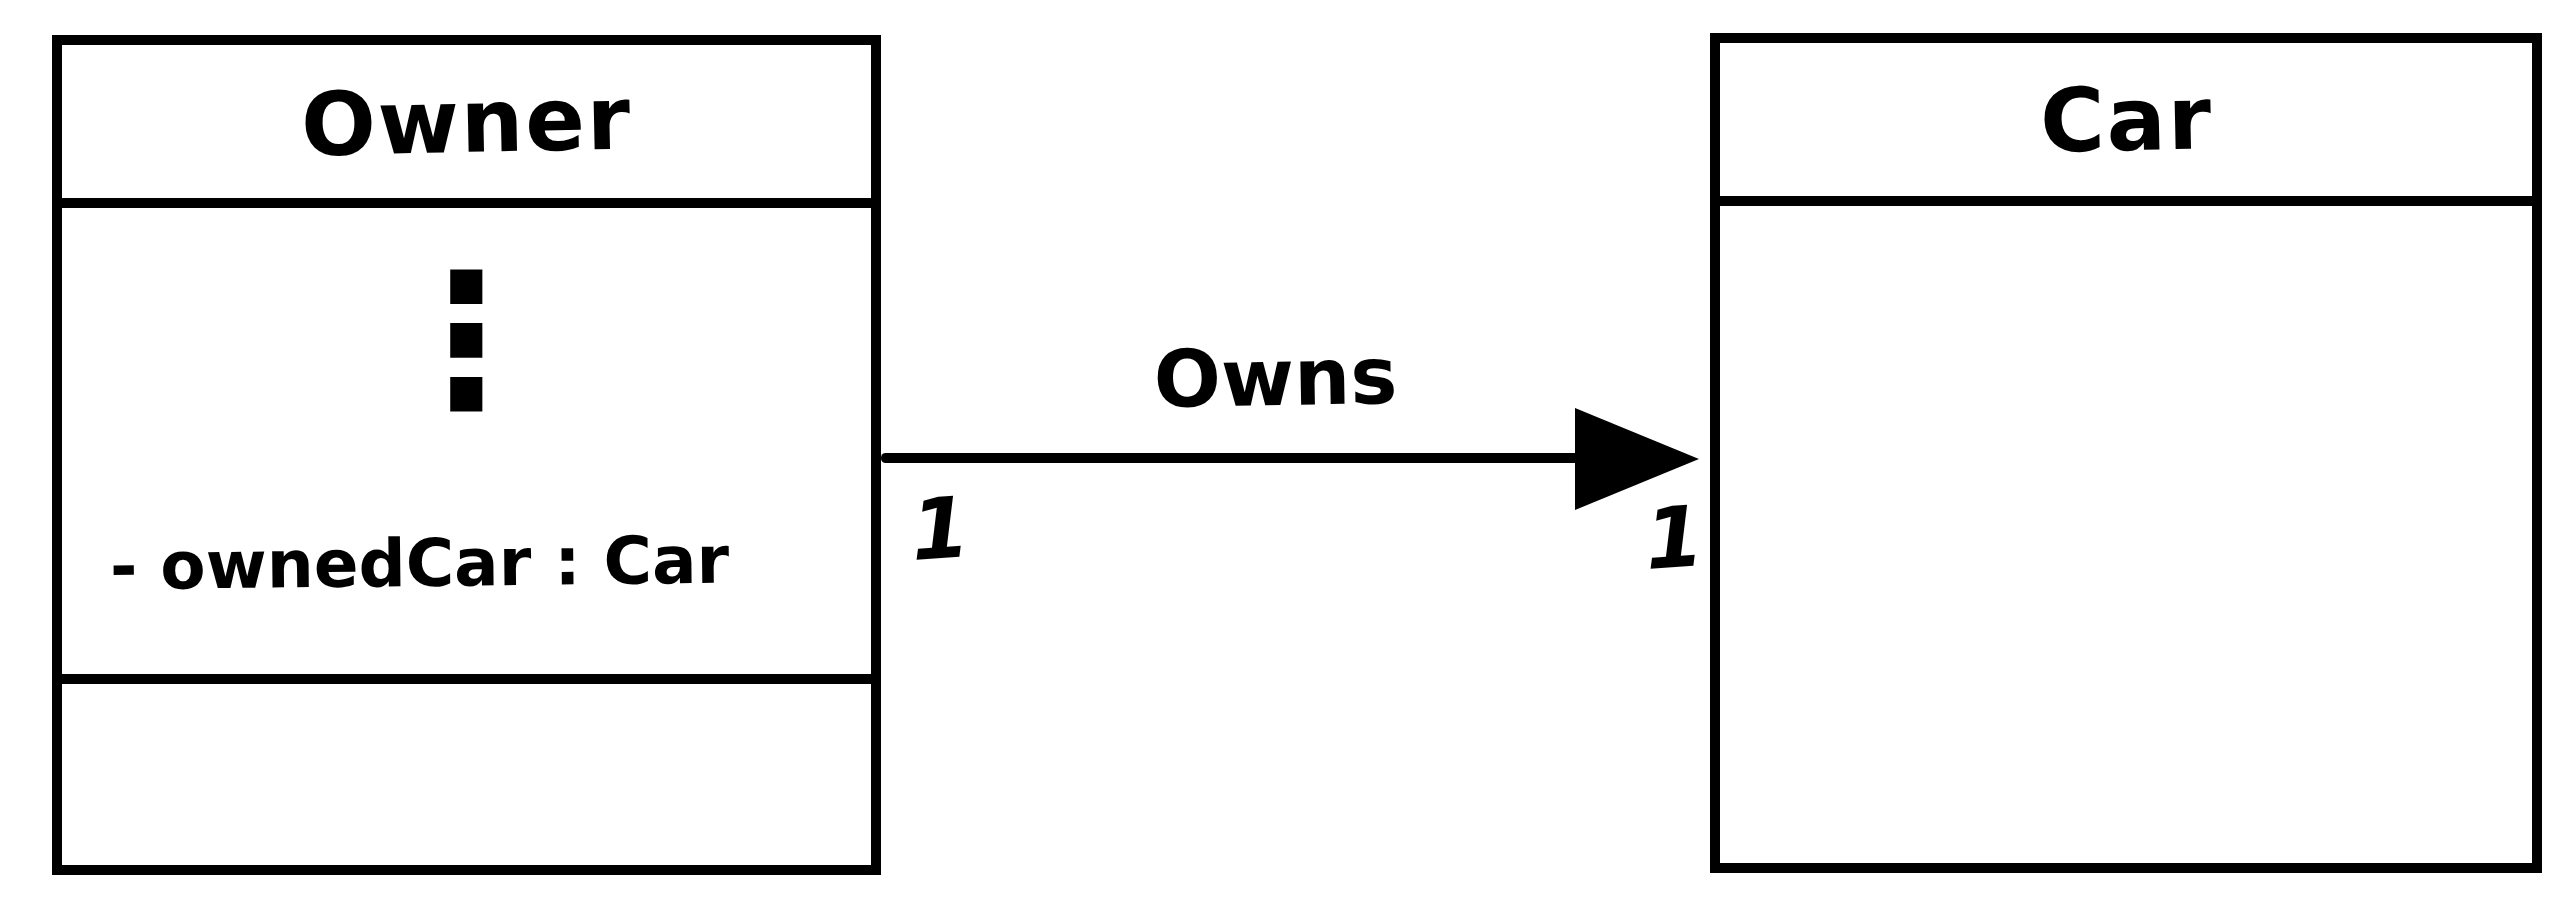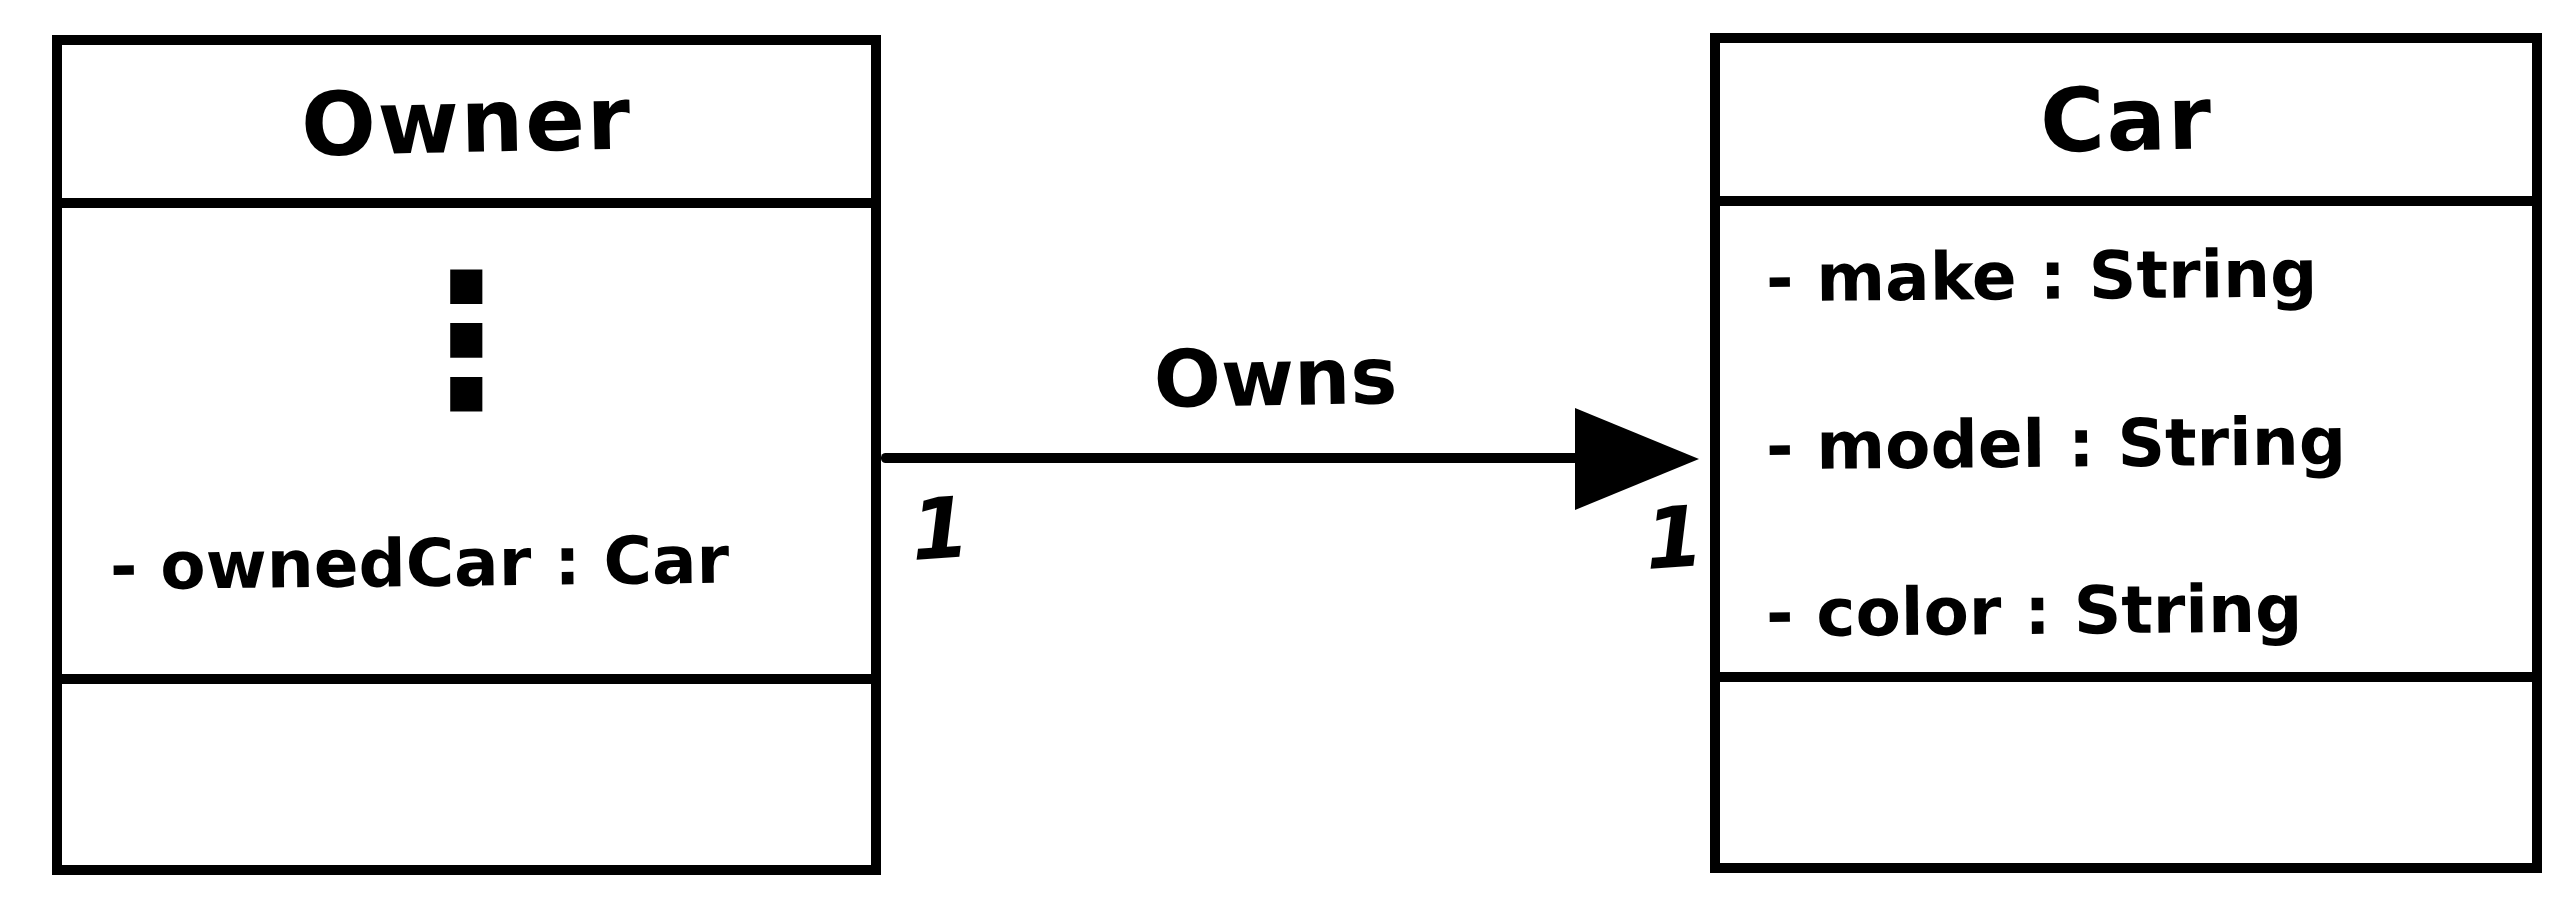--- a/index.html
+++ b/index.html
@@ -151,24 +151,17 @@
   <div class="assoc-shaft"></div>
   <div class="assoc-arrowhead"></div>
   <div class="assoc-label">Owns</div>
   <div class="multiplicity owner-end">1</div>
   <div class="multiplicity car-end">1</div>
 
   <div class="class-box car">
     <div class="compartment title-compartment">
       <span class="class-title">Car</span>
     </div>
-    <div class="compartment attrs-compartment">
-      <div class="car-attrs">
-        <div class="attr-line">- make : String</div>
-        <div class="attr-line">- model : String</div>
-        <div class="attr-line">- color : String</div>
-      </div>
-    </div>
     <div class="compartment methods-compartment"></div>
   </div>
 
 </div>
 
 
 </body></html>

